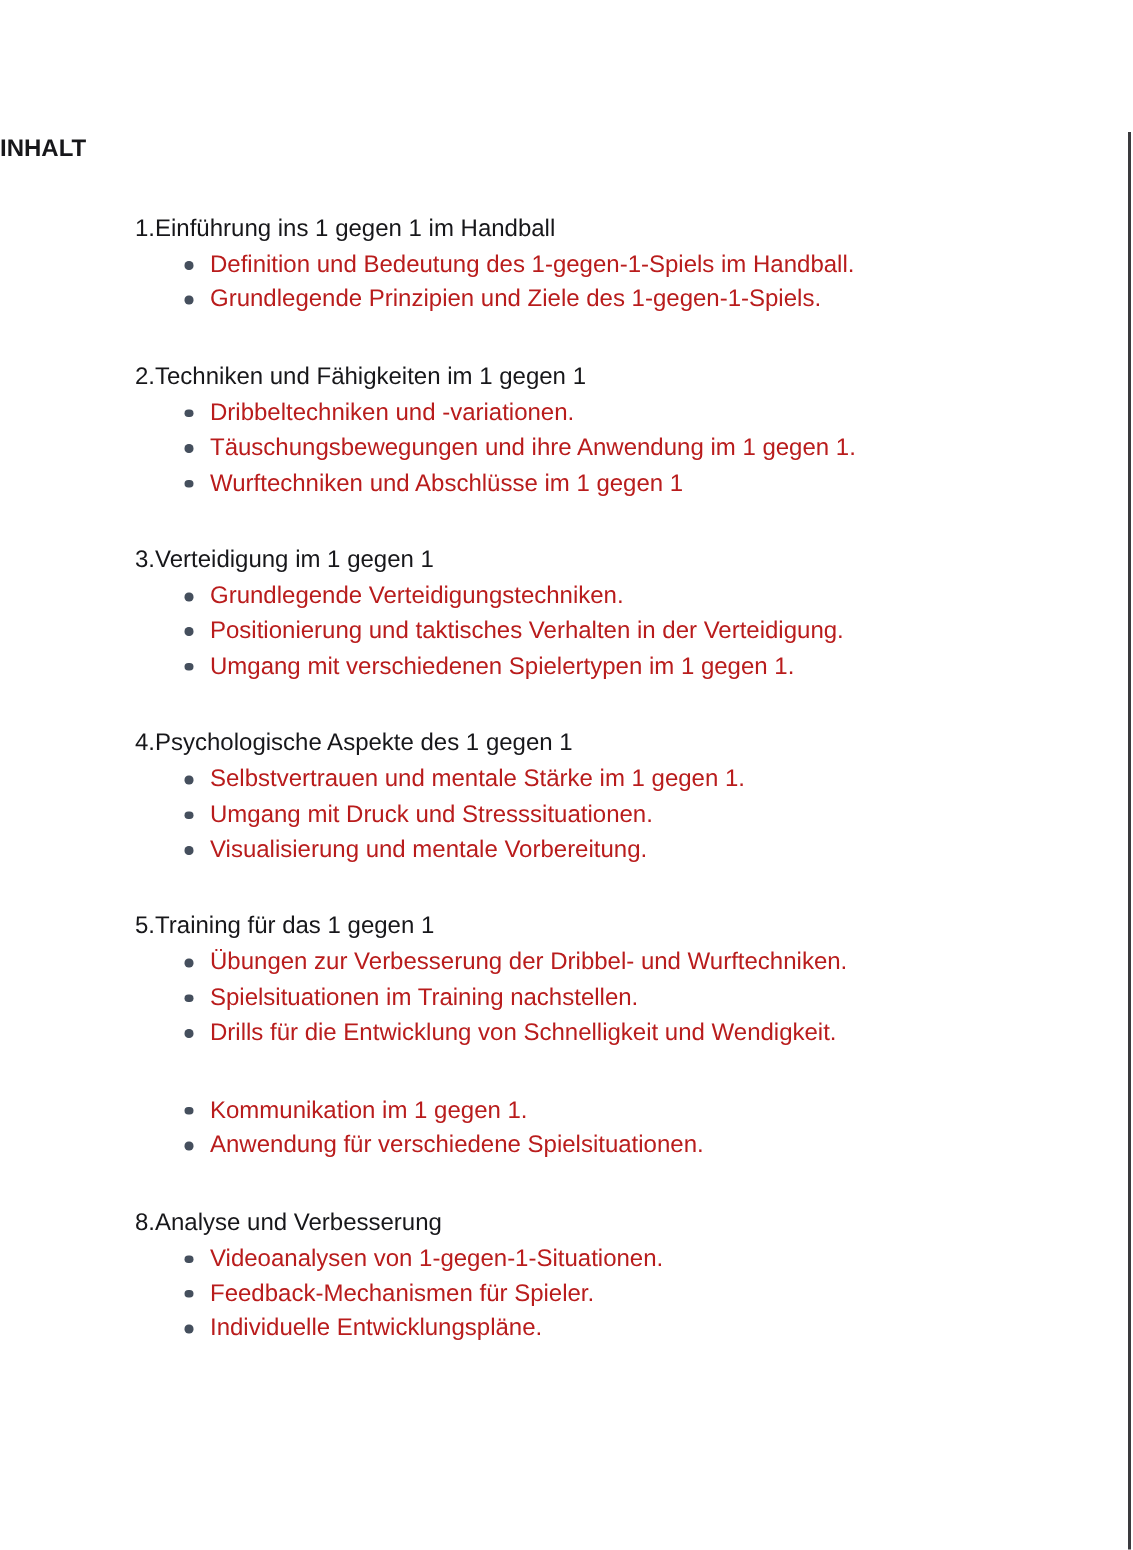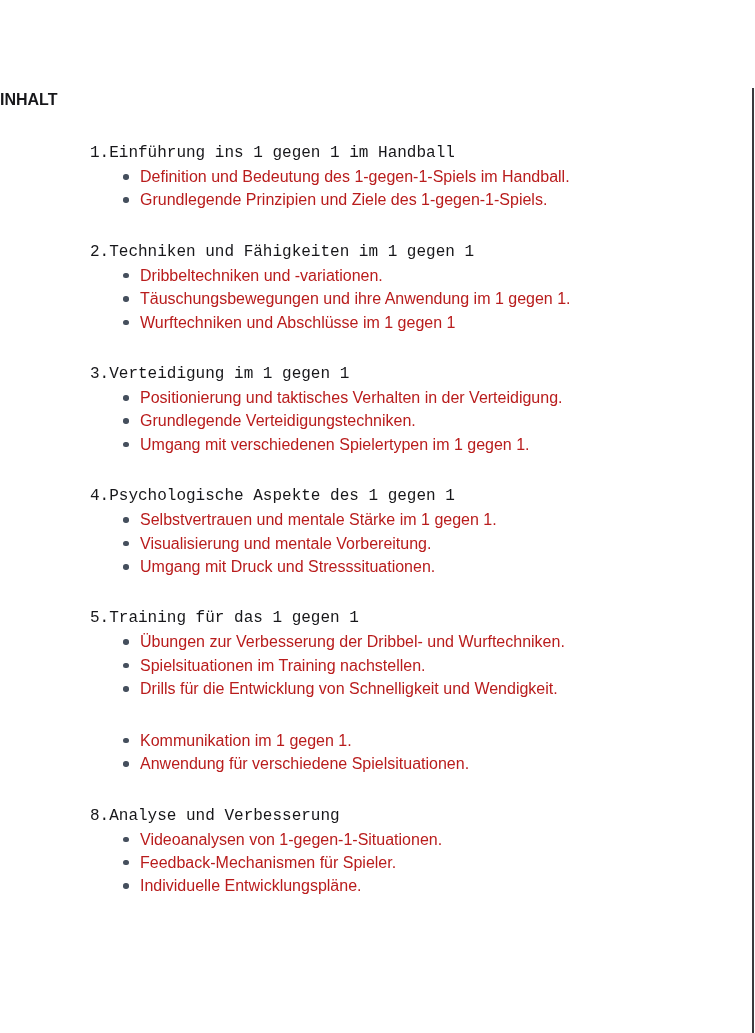--- a/index.html
+++ b/index.html
@@ -31,21 +31,20 @@
   }
   .toc-section {
     margin: 0 0 28px 0;
   }
   .sec-title {
     margin: 0;
     font-size: 16px;
     line-height: 24px;
     font-weight: 400;
     color: #17171a;
-    font-family: Liberation Mono, monospace;
   }
   .sec-list {
     list-style: none;
     margin: 0;
     padding: 0 0 0 50px;
   }
   .sec-list li {
     position: relative;
     font-size: 16px;
     line-height: 23.4px;
@@ -92,32 +91,32 @@
       <ul class="sec-list">
         <li>Dribbeltechniken und -variationen.</li>
         <li>Täuschungsbewegungen und ihre Anwendung im 1 gegen 1.</li>
         <li>Wurftechniken und Abschlüsse im 1 gegen 1</li>
       </ul>
     </section>
 
     <section class="toc-section">
       <h2 class="sec-title">3.Verteidigung im 1 gegen 1</h2>
       <ul class="sec-list">
+        <li>Grundlegende Verteidigungstechniken.</li>
         <li>Positionierung und taktisches Verhalten in der Verteidigung.</li>
-        <li>Grundlegende Verteidigungstechniken.</li>
         <li>Umgang mit verschiedenen Spielertypen im 1 gegen 1.</li>
       </ul>
     </section>
 
     <section class="toc-section">
       <h2 class="sec-title">4.Psychologische Aspekte des 1 gegen 1</h2>
       <ul class="sec-list">
         <li>Selbstvertrauen und mentale Stärke im 1 gegen 1.</li>
+        <li>Umgang mit Druck und Stresssituationen.</li>
         <li>Visualisierung und mentale Vorbereitung.</li>
-        <li>Umgang mit Druck und Stresssituationen.</li>
       </ul>
     </section>
 
     <section class="toc-section">
       <h2 class="sec-title">5.Training für das 1 gegen 1</h2>
       <ul class="sec-list">
         <li>Übungen zur Verbesserung der Dribbel- und Wurftechniken.</li>
         <li>Spielsituationen im Training nachstellen.</li>
         <li>Drills für die Entwicklung von Schnelligkeit und Wendigkeit.</li>
       </ul>

